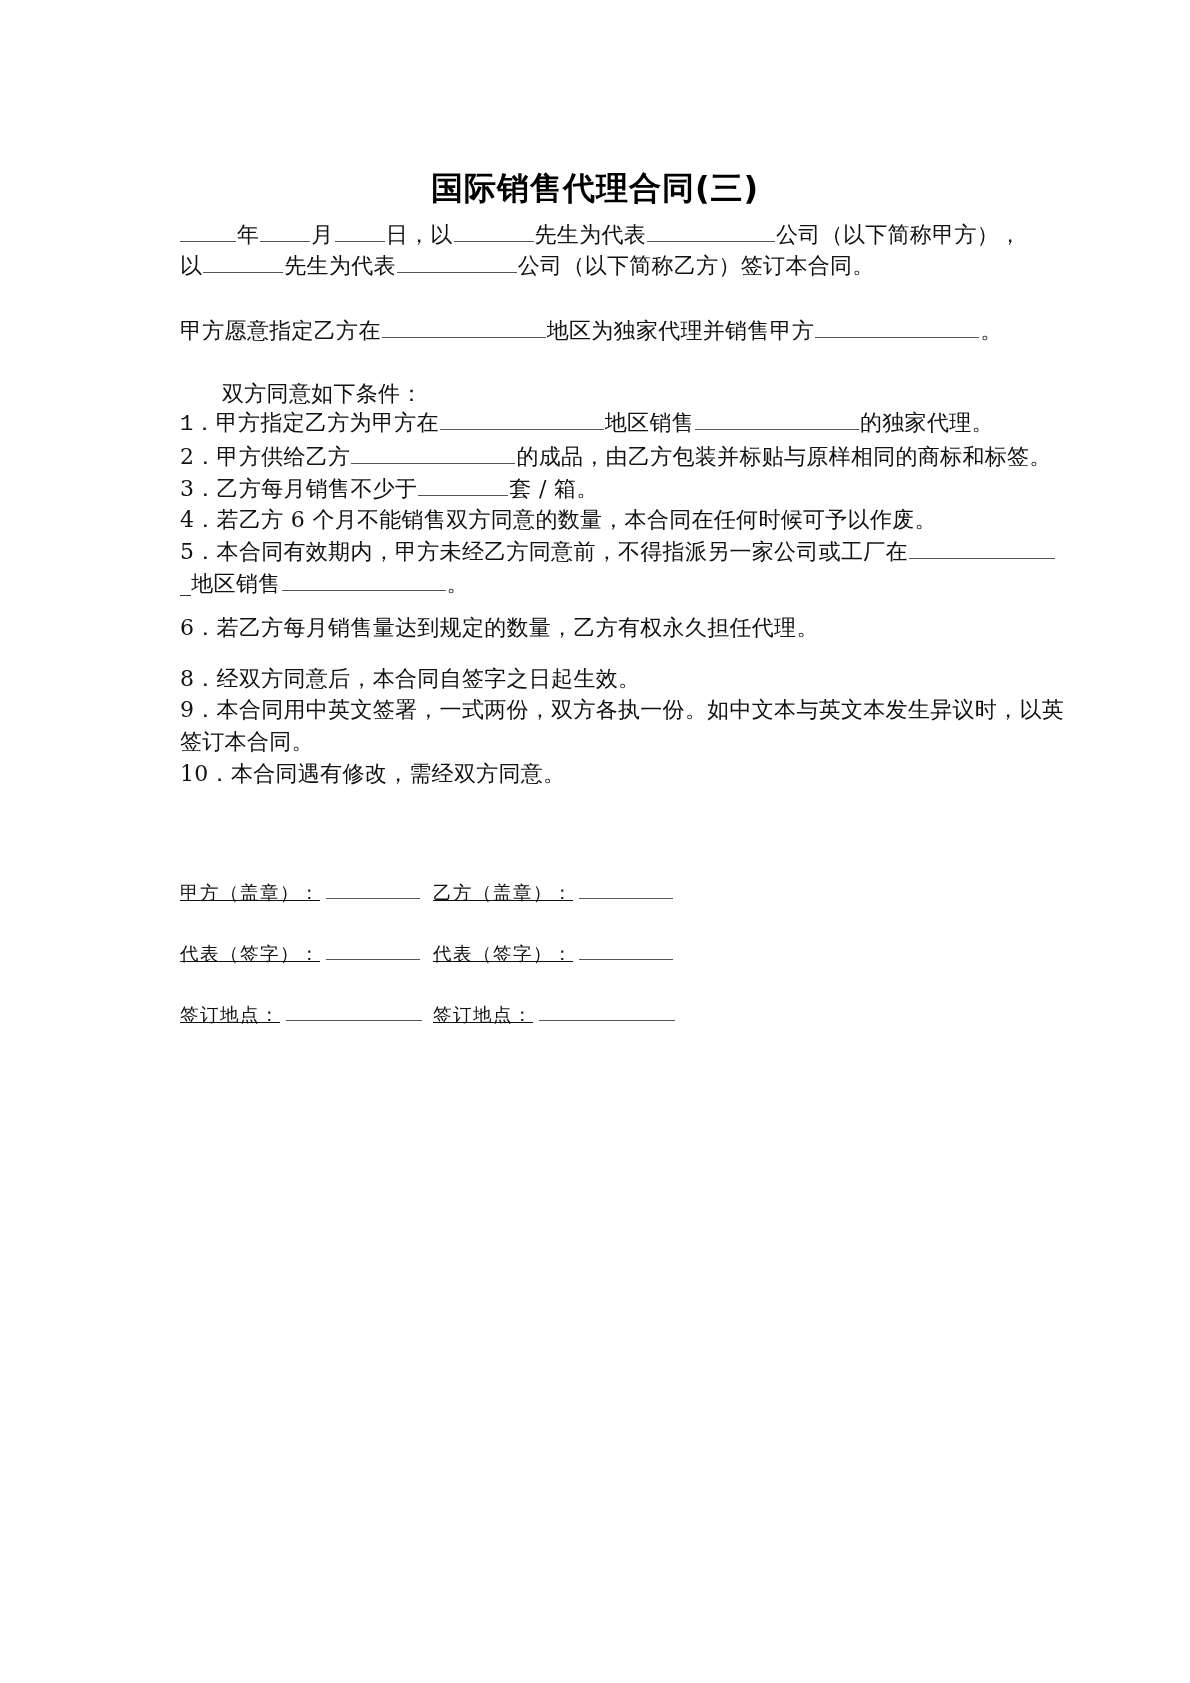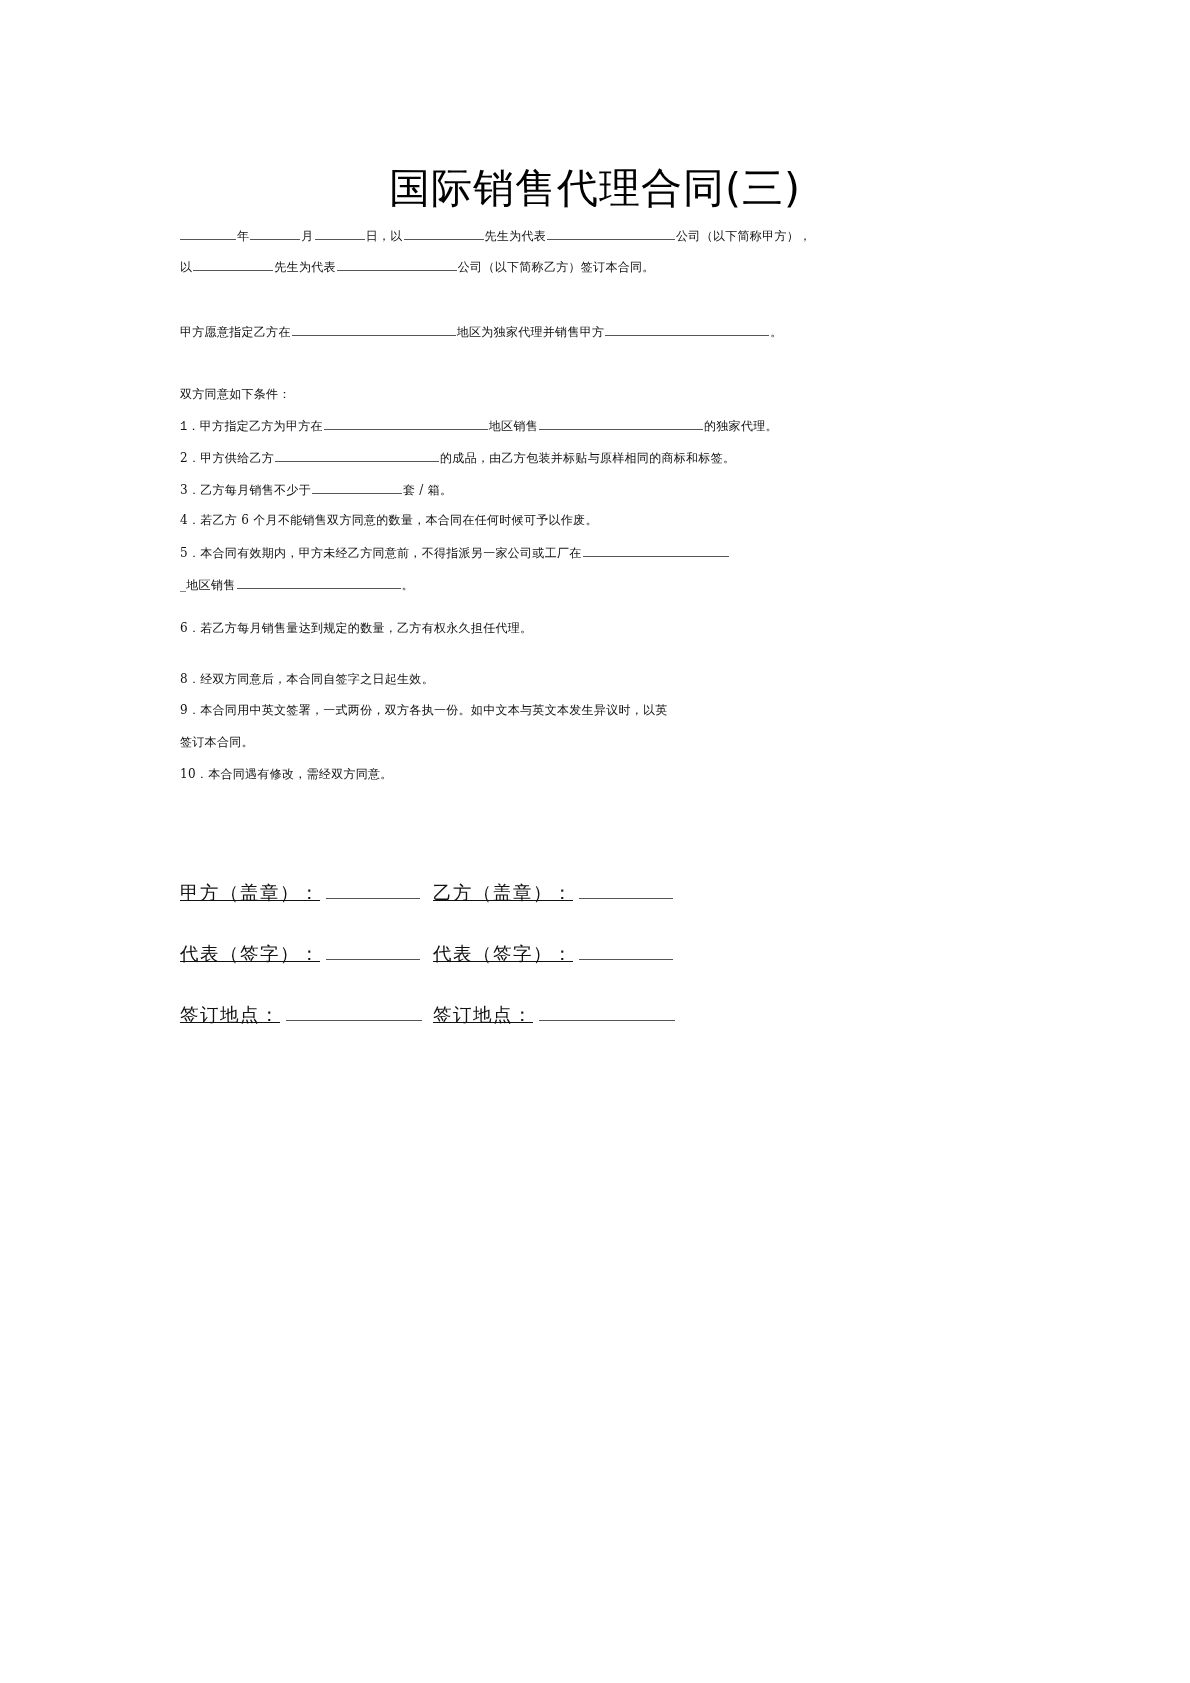--- a/index.html
+++ b/index.html
@@ -22,31 +22,31 @@
       height: 1683px;
       background: #ffffff;
     }
     .title {
       position: absolute;
       left: 0;
       width: 1190px;
       top: 160px;
       text-align: center;
       font-family: "DejaVu Sans", "Liberation Sans", sans-serif;
-      font-weight: normal;
-      font-size: 41px;
+      font-weight: bold;
+      font-size: 32px;
       line-height: 56px;
       color: #000000;
       letter-spacing: 1px;
     }
     .line {
       position: absolute;
       left: 180px;
       width: 840px;
-      font-size: 12px;
+      font-size: 22px;
       line-height: 28px;
       white-space: nowrap;
       letter-spacing: 0.3px;
     }
     .blank {
       display: inline-block;
       border-bottom: 1px solid #555555;
       height: 18px;
       vertical-align: baseline;
       margin: 0 1px;
@@ -84,21 +84,21 @@
   </div>
 
   <div class="line" style="top:317px;">
     <span>甲方愿意指定乙方在</span><span class="blank" style="width:164px;"></span><span>地区为独家代理并销售甲方</span><span class="blank" style="width:164px;"></span><span>。</span>
   </div>
 
   <div class="line" style="top:252px;">
     <span>以</span><span class="blank" style="width:80px;"></span><span>先生为代表</span><span class="blank" style="width:120px;"></span><span>公司（以下简称乙方）签订本合同。</span>
   </div>
 
-  <div class="line" style="top:380px;">双方同意如下条件：</div>
+  <div class="line" style="top:380px;margin-left:42px;">双方同意如下条件：</div>
 
   <div class="line" style="top:411px;font-family:Liberation Mono, monospace;">
     <span>1．</span><span>甲方指定乙方为甲方在</span><span class="blank" style="width:164px;"></span><span>地区销售</span><span class="blank" style="width:164px;"></span><span>的独家代理。</span>
   </div>
 
   <div class="line" style="top:443px;">
     <span>2．</span><span>甲方供给乙方</span><span class="blank" style="width:164px;"></span><span>的成品，由乙方包装并标贴与原样相同的商标和标签。</span>
   </div>
 
   <div class="line" style="top:475px;">

